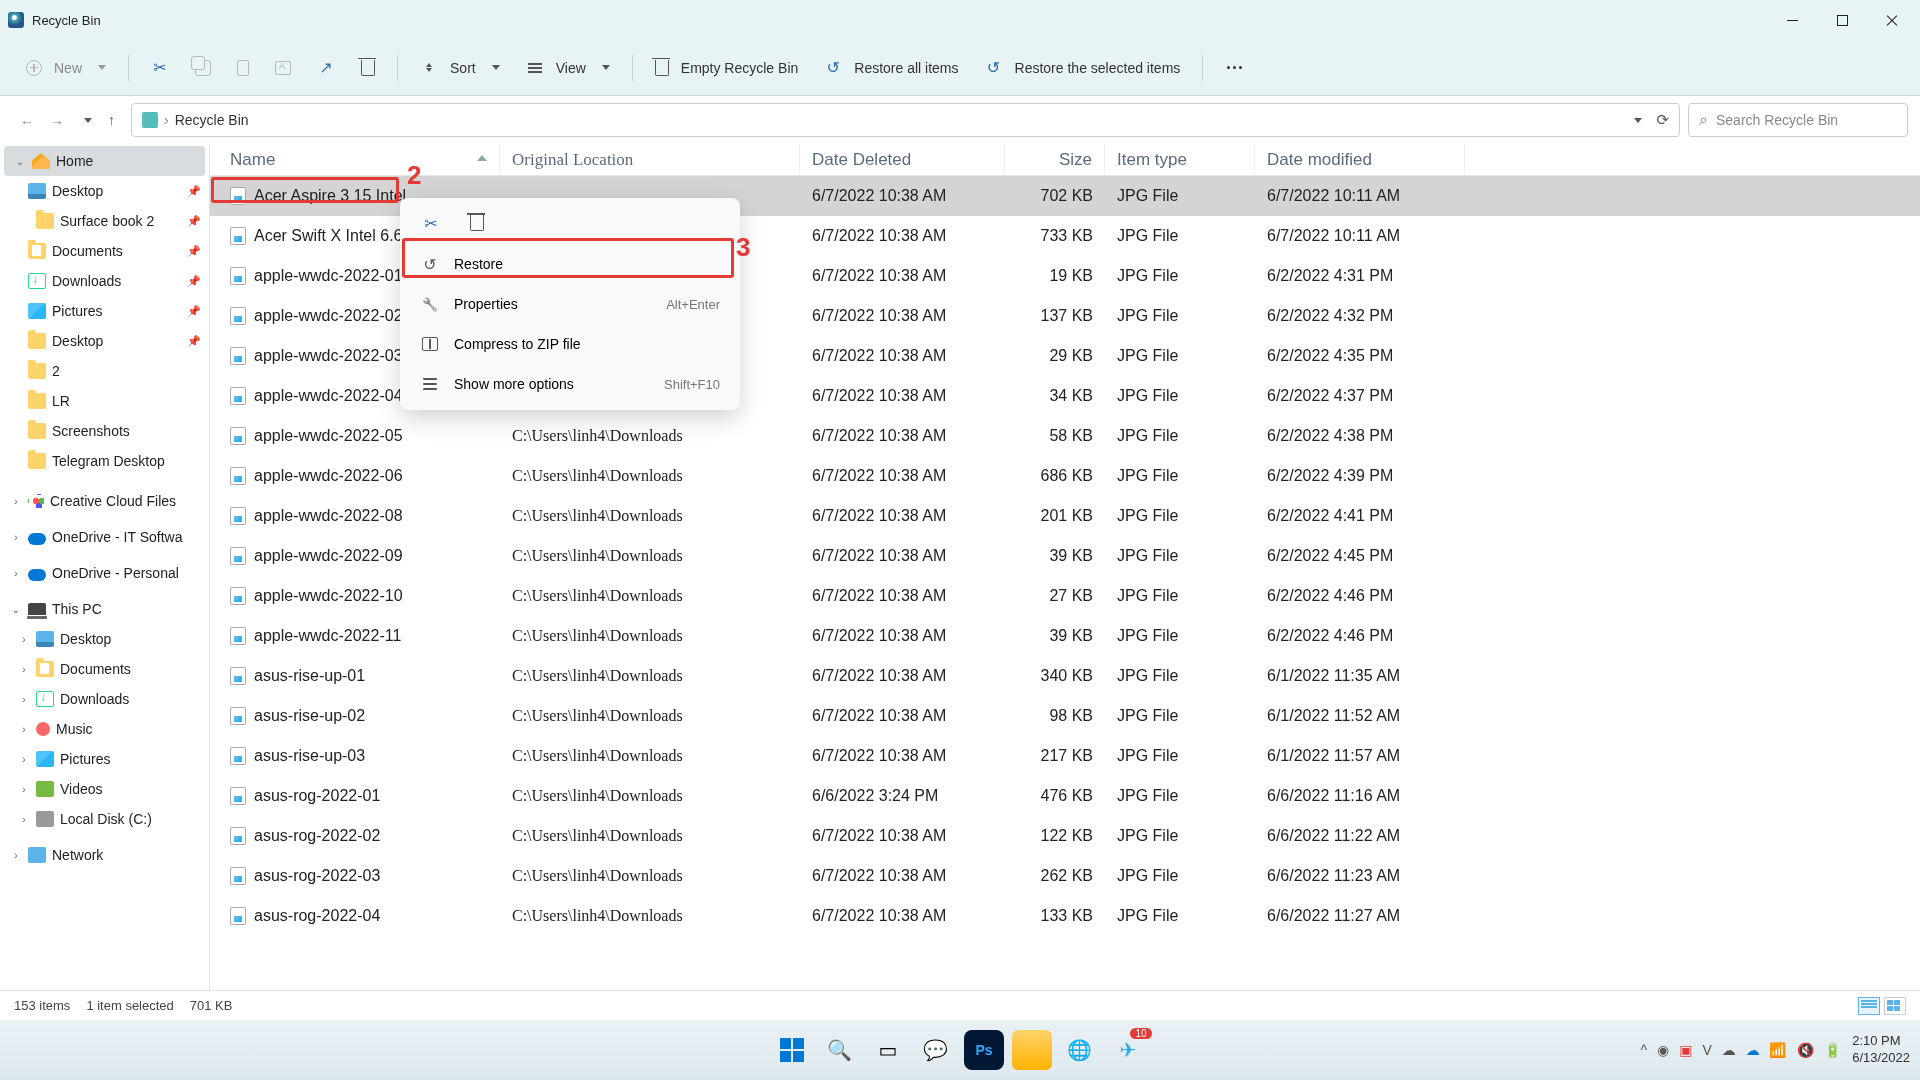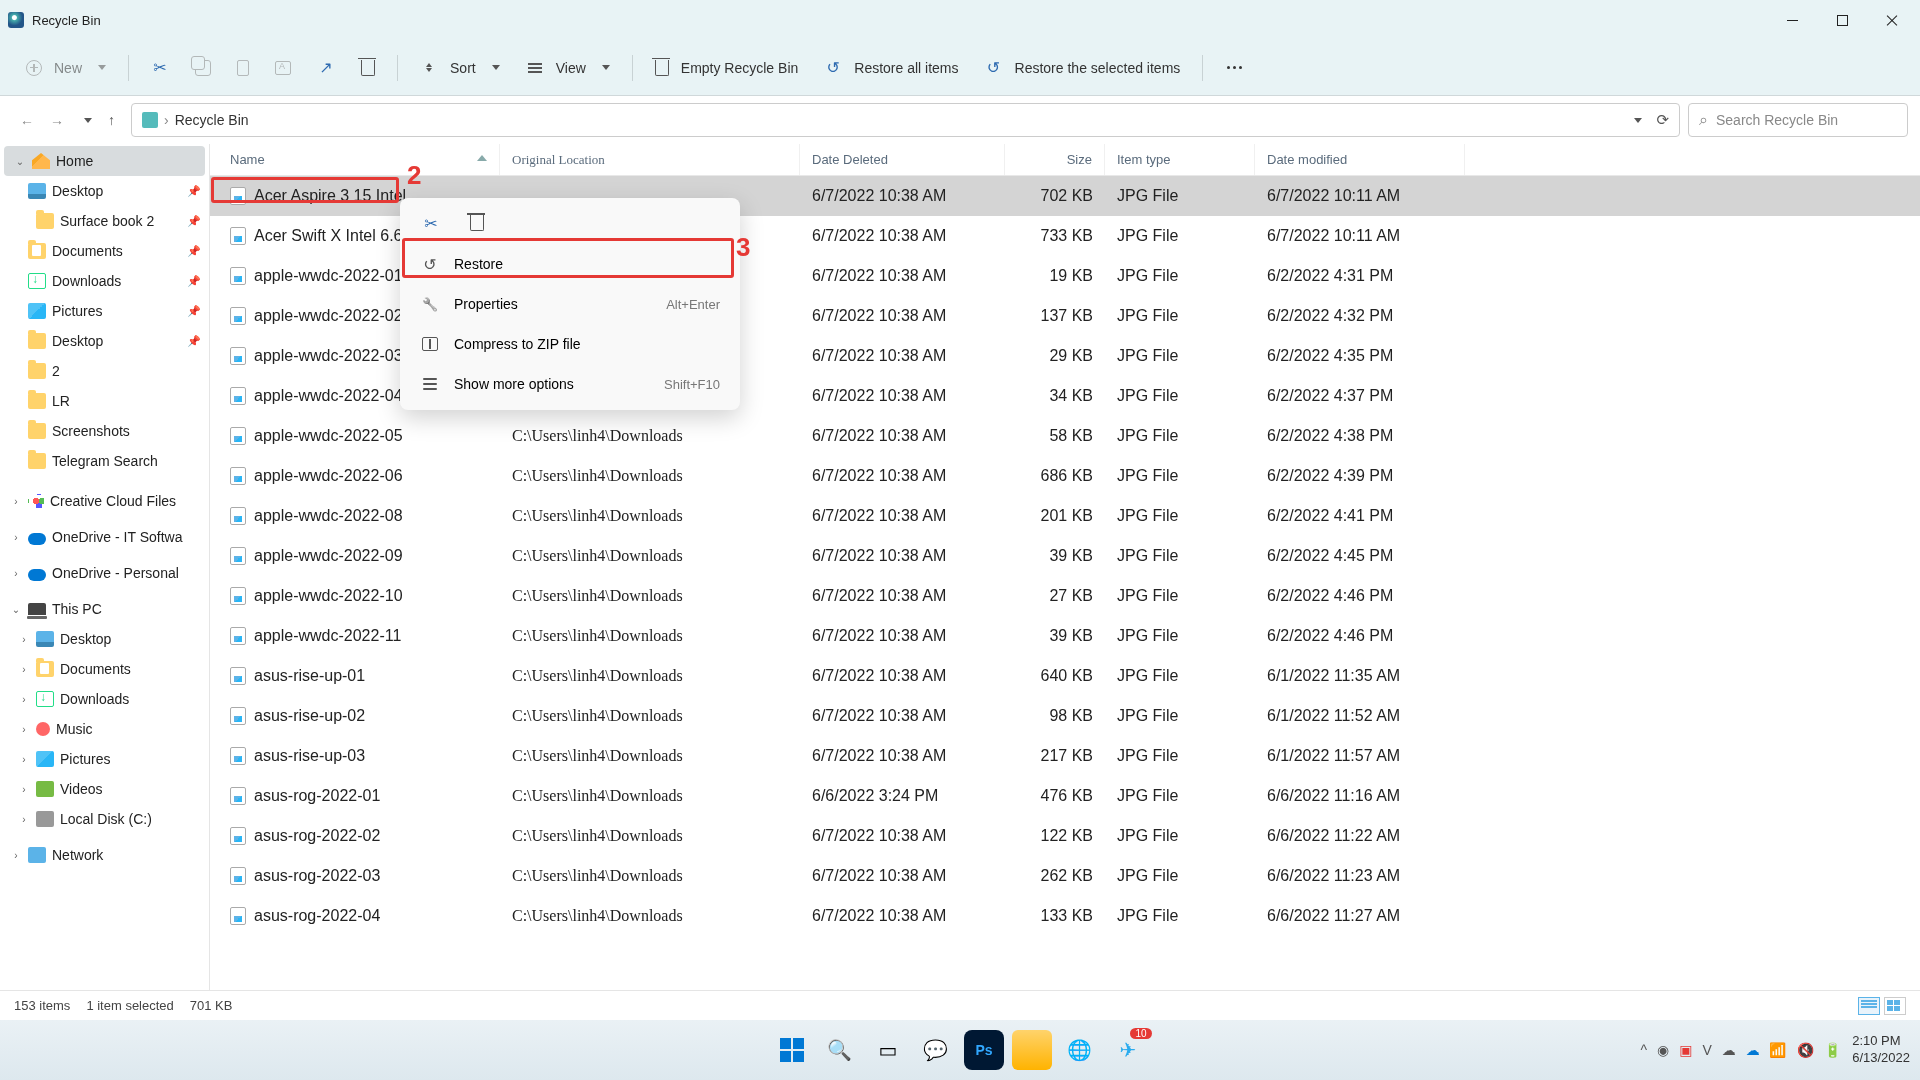--- a/index.html
+++ b/index.html
@@ -83,21 +83,21 @@
 .ico-music{background:#f66;border-radius:50%;width:14px;height:14px;}
 .ico-video{background:#7b4;border-radius:2px;}
 .ico-disk{background:#999;border-radius:2px;}
 .ico-net{background:#5bb3e8;border-radius:2px;}
 .ico-cc{background:radial-gradient(circle,#f55 30%,transparent 30%),radial-gradient(circle,#5b5 30%,transparent 30%) 6px 0,radial-gradient(circle,#55f 30%,transparent 30%) 3px 5px;width:16px;height:14px;}
 .sb-pin { margin-left: auto; color: #666; font-size: 11px; }
 .sb-label { flex: 1; white-space: nowrap; overflow: hidden; text-overflow: ellipsis; }
 
 
 .filelist { flex: 1; overflow-y: auto; position: relative; }
-.fl-header { display: flex; border-bottom: 1px solid #e8e8e8; height: 32px; align-items: center; font-size: 13px; color: #5a6b7c; position: sticky; top: 0; background: #fff; }
+.fl-header { display: flex; border-bottom: 1px solid #e8e8e8; height: 32px; align-items: center; font-size: 17px; color: #5a6b7c; position: sticky; top: 0; background: #fff; }
 .fl-header > div { padding: 0 12px; border-right: 1px solid #f0f0f0; height: 100%; display: flex; align-items: center; }
 .col-name { width: 290px; padding-left: 20px !important; position: relative;}
 .sort-ind { position:absolute; right:12px; top:11px; width:0;height:0;border-left:5px solid transparent;border-right:5px solid transparent;border-bottom:6px solid #8aa;}
 .col-loc { width: 300px; font-family: Liberation Serif, serif; }
 .col-date { width: 205px; }
 .col-size { width: 100px; text-align: right; justify-content: flex-end;}
 .col-type { width: 150px; }
 .col-mod { width: 210px; }
 .fl-row { display: flex; height: 40px; align-items: center; font-size: 16px; color: #222; }
 .fl-row.selected { background: #d4d4d4; }
@@ -293,21 +293,21 @@
         <div class="sb-item" style="padding-left: 28px;">
           <span class="sb-icon ico-folder"></span>
     <span class="sb-label">LR</span>
     </div>
         <div class="sb-item" style="padding-left: 28px;">
           <span class="sb-icon ico-folder"></span>
     <span class="sb-label">Screenshots</span>
     </div>
         <div class="sb-item" style="padding-left: 28px;">
           <span class="sb-icon ico-folder"></span>
-    <span class="sb-label">Telegram Search</span>
+    <span class="sb-label">Telegram Desktop</span>
     </div>
       </div>
     <div style="height:10px"></div>
     <div class="sb-item">
       <span class="sb-expand">›</span>
       <span class="sb-icon ico-cc"></span>
       <span class="sb-label">Creative Cloud Files</span>
     </div>
     <div style="height:6px"></div>
     <div class="sb-item">
@@ -517,21 +517,21 @@
     <div class="col-type">JPG File</div>
     <div class="col-mod">6/2/2022 4:46 PM</div>
         </div>
         <div class="fl-row">
     <div class="col-name">
             <span class="file-icon"></span>
             <span>asus-rise-up-01</span>
           </div>
     <div class="col-loc">C:\Users\linh4\Downloads</div>
     <div class="col-date">6/7/2022 10:38 AM</div>
-    <div class="col-size">640 KB</div>
+    <div class="col-size">340 KB</div>
     <div class="col-type">JPG File</div>
     <div class="col-mod">6/1/2022 11:35 AM</div>
         </div>
         <div class="fl-row">
     <div class="col-name">
             <span class="file-icon"></span>
             <span>asus-rise-up-02</span>
           </div>
     <div class="col-loc">C:\Users\linh4\Downloads</div>
     <div class="col-date">6/7/2022 10:38 AM</div>

